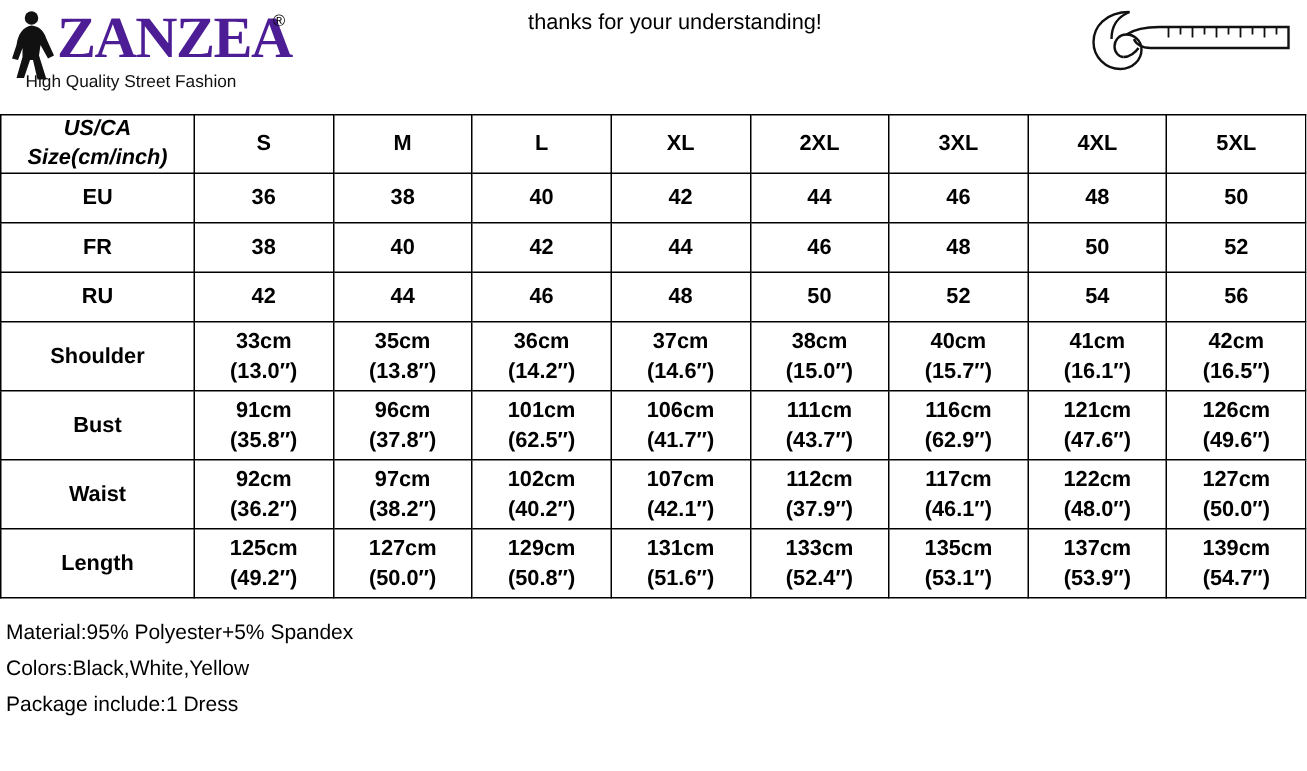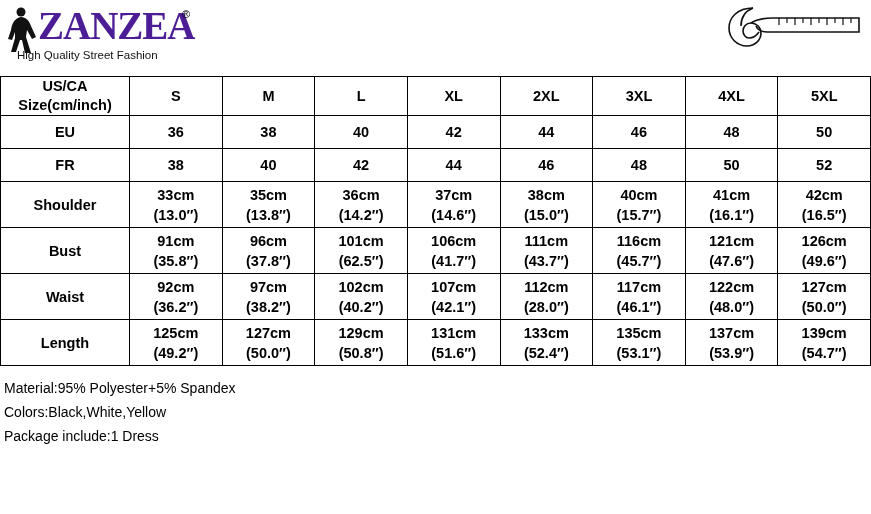--- a/index.html
+++ b/index.html
@@ -98,20 +98,21 @@
   }
   table.size-table td.label-cell,
   table.size-table th.label-cell {
     width: 128px;
   }
   .corner-cell {
     font-size: 14px;
     font-weight: bold;
     line-height: 19px;
     padding: 5px 0;
+    font-style: italic;
   }
   .row-simple td { height: 32px; }
   .row-tall td { height: 45px; }
   .twoline {
     line-height: 20px;
   }
   .unit-second {
     display: block;
   }
 
@@ -132,20 +133,21 @@
     <svg class="brand-figure" viewBox="0 0 34 56">
       <circle cx="15" cy="6" r="4.5" fill="#111"></circle>
       <path d="M15 11 C9 12 6 17 5 24 L2 33 L6 34 L9 26 L9 32 L5 46 L10 46 L14 34 L16 34 L19 47 L25 47 L20 31 L21 24 L26 33 L30 31 L25 20 C23 14 20 11.5 15 11 Z" fill="#111"></path>
     </svg>
     <div class="brand-name">ZANZEA</div>
     <div class="brand-reg">®</div>
     <div class="brand-tag">High Quality Street Fashion</div>
   </div>
 
   <div class="header-notes">
+    <div>thanks for your understanding!</div>
   </div>
 
   <svg class="tape" viewBox="0 0 140 64">
     <g fill="none" stroke="#111" stroke-width="1.6">
       <path d="M30 6 C14 6 6 16 6 26 C6 36 14 44 24 44 C32 44 38 38 38 31 C38 25 33 21 28 21 C23 21 20 25 20 29 C20 33 23 36 26 36"></path>
       <path d="M30 6 C20 10 18 18 18 24"></path>
       <path d="M28 21 C34 17 42 16 50 16 L136 16 L136 30 L44 30 C38 30 34 27 33 24"></path>
       <path d="M26 36 C30 36 34 33 36 30"></path>
     </g>
     <g stroke="#111" stroke-width="1.2">
@@ -196,20 +198,31 @@
       <td class="label-cell">FR</td>
       <td>38</td>
       <td>40</td>
       <td>42</td>
       <td>44</td>
       <td>46</td>
       <td>48</td>
       <td>50</td>
       <td>52</td>
     </tr>
+    <tr class="row-simple">
+      <td class="label-cell">RU</td>
+      <td>42</td>
+      <td>44</td>
+      <td>46</td>
+      <td>48</td>
+      <td>50</td>
+      <td>52</td>
+      <td>54</td>
+      <td>56</td>
+    </tr>
 
     <tr class="row-tall">
       <td class="label-cell">Shoulder</td>
       <td class="twoline">
         <span>33cm</span>
         <span class="unit-second">(13.0″)</span>
       </td>
       <td class="twoline">
         <span>35cm</span>
         <span class="unit-second">(13.8″)</span>
@@ -257,21 +270,21 @@
       <td class="twoline">
         <span>106cm</span>
         <span class="unit-second">(41.7″)</span>
       </td>
       <td class="twoline">
         <span>111cm</span>
         <span class="unit-second">(43.7″)</span>
       </td>
       <td class="twoline">
         <span>116cm</span>
-        <span class="unit-second">(45.7″)</span>
+        <span class="unit-second">(62.9″)</span>
       </td>
       <td class="twoline">
         <span>121cm</span>
         <span class="unit-second">(47.6″)</span>
       </td>
       <td class="twoline">
         <span>126cm</span>
         <span class="unit-second">(49.6″)</span>
       </td>
     </tr>
@@ -289,21 +302,21 @@
       <td class="twoline">
         <span>102cm</span>
         <span class="unit-second">(40.2″)</span>
       </td>
       <td class="twoline">
         <span>107cm</span>
         <span class="unit-second">(42.1″)</span>
       </td>
       <td class="twoline">
         <span>112cm</span>
-        <span class="unit-second">(28.0″)</span>
+        <span class="unit-second">(37.9″)</span>
       </td>
       <td class="twoline">
         <span>117cm</span>
         <span class="unit-second">(46.1″)</span>
       </td>
       <td class="twoline">
         <span>122cm</span>
         <span class="unit-second">(48.0″)</span>
       </td>
       <td class="twoline">

